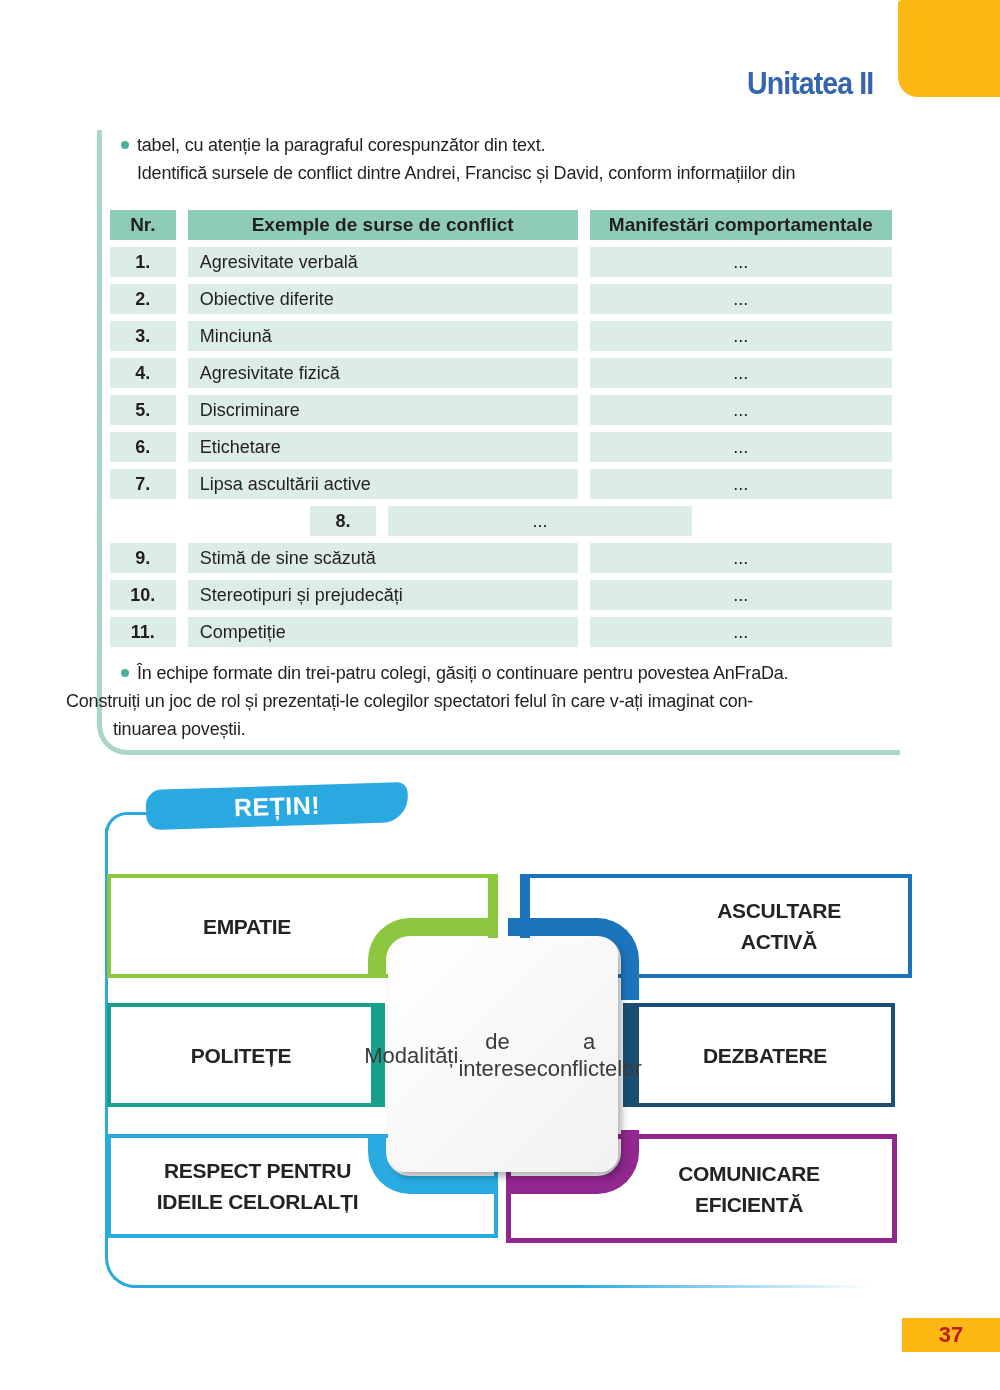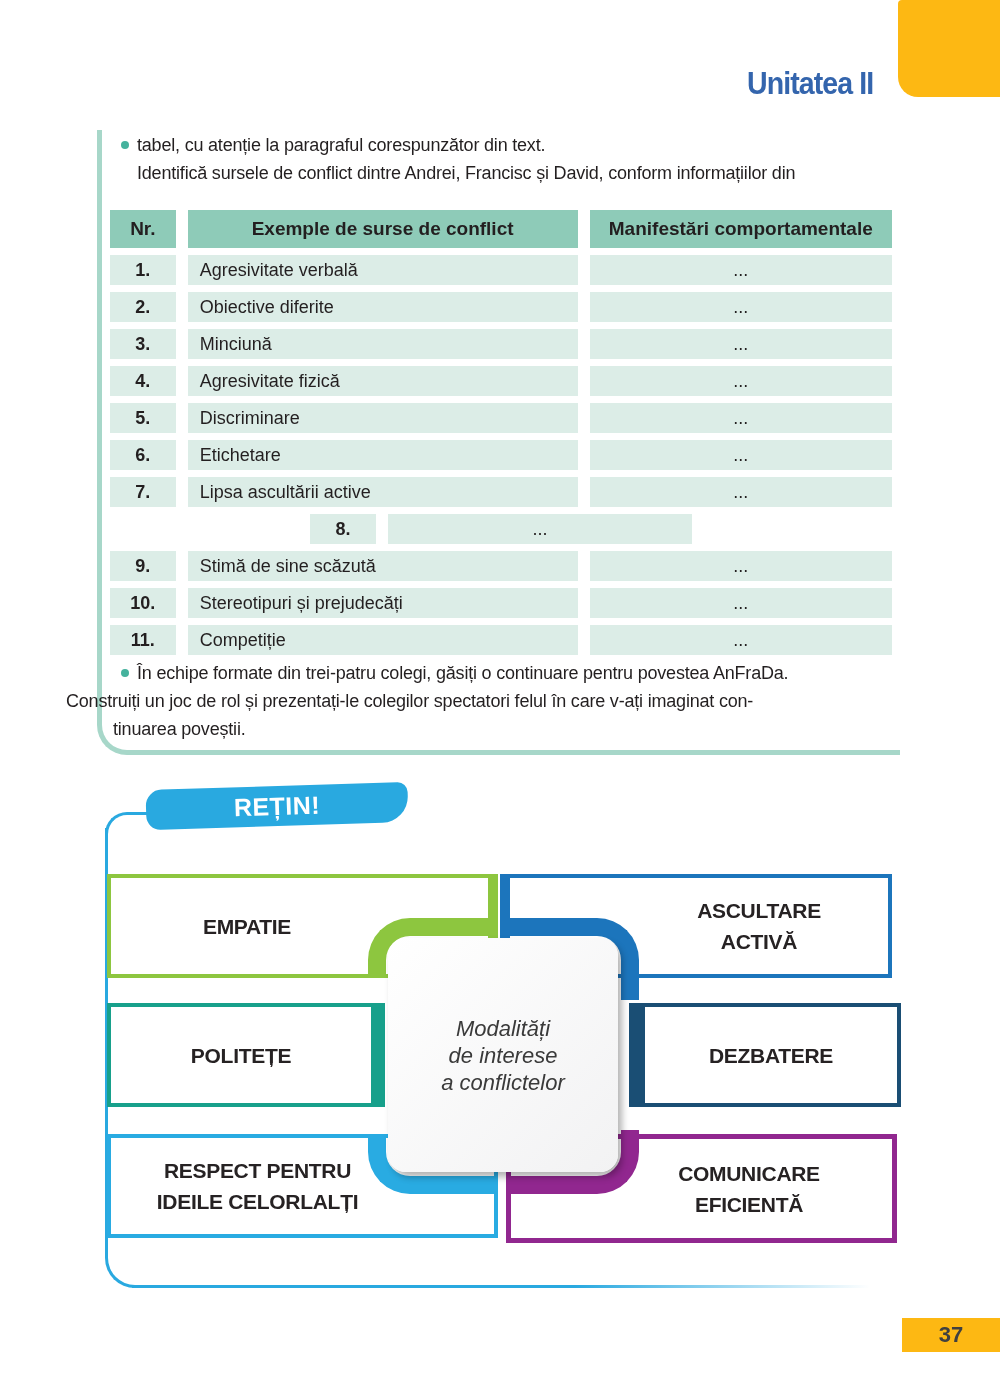--- a/index.html
+++ b/index.html
@@ -22,63 +22,63 @@
 
   
   .conflict-table{position:absolute;left:110px;top:210px;width:782px;}
   .t-row{display:flex;column-gap:12px;margin-bottom:7px;justify-content:center;}
   .cell{box-sizing:border-box;display:flex;align-items:center;min-height:30px;background:#dcede7;
         font-size:18px;}
   .c-nr{width:66px;justify-content:center;font-weight:bold;}
   .c-src{width:392px;padding:3px 12px;}
   .c-man{width:304px;justify-content:center;}
   .t-head .cell{background:#8ecbb8;font-weight:bold;font-size:19px;}
-  .t-head .c-src,.t-head .c-man{justify-content:center;padding:8px;}
+  .t-head .c-src,.t-head .c-man{justify-content:center;padding:0;}
 
   
   .retain-hook{position:absolute;left:105px;top:812px;width:50px;height:30px;box-sizing:border-box;
                border-left:3px solid #29a9e0;border-top:3px solid #29a9e0;border-top-left-radius:22px;}
   .retain-vert{position:absolute;left:105px;top:828px;width:40px;height:460px;box-sizing:border-box;
                border-left:3px solid #29a9e0;border-bottom:3px solid #29a9e0;border-bottom-left-radius:30px;}
   .retain-bottom{position:absolute;left:132px;top:1285px;width:738px;height:3px;
                background:linear-gradient(90deg,#29a9e0 0%,#29a9e0 60%,rgba(41,169,224,0) 100%);}
   .retain-banner{position:absolute;left:146px;top:786px;width:262px;height:40px;background:#29a9e0;
                border-radius:16px 10px 26px 14px;transform:rotate(-1.8deg);
                display:flex;align-items:center;justify-content:center;
                color:#fff;font-weight:bold;font-size:25px;letter-spacing:.5px;}
 
   
   .dbox{position:absolute;box-sizing:border-box;background:#fff;display:flex;align-items:center;
         justify-content:center;text-align:center;font-weight:bold;font-size:21px;letter-spacing:-0.3px;
         line-height:31px;color:#262223;z-index:2;}
   .box-empatie   {left:107px;top:874px;width:391px;height:104px;border:4px solid #8dc63f;border-right:10px solid #8dc63f;padding-right:105px;}
-  .box-ascultare {left:500px;top:874px;width:392px;height:104px;border:4px solid #1c75bc;border-left:10px solid #1c75bc;padding-left:120px;}
+  .box-ascultare {left:520px;top:874px;width:392px;height:104px;border:4px solid #1c75bc;border-left:10px solid #1c75bc;padding-left:120px;}
   .box-politete  {left:107px;top:1003px;width:278px;height:104px;border:4px solid #17a08b;border-right:14px solid #17a08b;}
-  .box-dezbatere {left:623px;top:1003px;width:272px;height:104px;border:4px solid #1a4e74;border-left:16px solid #1a4e74;margin-left:6px;}
+  .box-dezbatere {left:623px;top:1003px;width:272px;height:104px;border:4px solid #1a4e74;border-left:16px solid #1a4e74;}
   .box-respect   {left:107px;top:1134px;width:391px;height:104px;border:4px solid #29abe2;padding-right:90px;}
   .box-comunicare{left:506px;top:1134px;width:391px;height:109px;border:5px solid #91278f;padding-left:95px;}
 
   
   .band{position:absolute;box-sizing:border-box;z-index:3;}
   .band-green   {left:368px;top:918px;width:130px;height:60px;border-top:18px solid #8dc63f;border-left:18px solid #8dc63f;border-top-left-radius:42px;}
   .band-blue    {left:508px;top:918px;width:131px;height:82px;border-top:18px solid #1c75bc;border-right:18px solid #1c75bc;border-top-right-radius:42px;}
   .band-lblue   {left:368px;top:1134px;width:130px;height:60px;border-bottom:18px solid #29abe2;border-left:18px solid #29abe2;border-bottom-left-radius:42px;}
   .band-purple  {left:508px;top:1130px;width:131px;height:64px;border-bottom:18px solid #91278f;border-right:18px solid #91278f;border-bottom-right-radius:42px;}
 
   
   .center-card{position:absolute;left:388px;top:938px;width:230px;height:234px;z-index:5;
                background:linear-gradient(135deg,#ffffff 0%,#f2f2f3 100%);border-radius:18px;
                box-shadow:4px 5px 7px rgba(0,0,0,.3);
-               display:flex;flex-direction:column;align-items:center;justify-content:center;
-               font-size:22px;line-height:27px;color:#3a3a3a;text-align:center;font-style:italic;}
+               display:flex;flex-direction:row;align-items:center;justify-content:center;
+               font-size:22px;line-height:27px;color:#3a3a3a;text-align:center;}
 
   
   .page-num{position:absolute;left:902px;top:1318px;width:98px;height:34px;background:#fdb813;
             display:flex;align-items:center;justify-content:center;
-            font-weight:bold;font-size:22px;color:#404040;}
+            font-weight:bold;font-size:22px;color:#b91c1c;}
 </style>
 </head>
 <body>
 
 <div class="page">
 
   <div class="corner-tab"></div>
   <div class="unit-title">Unitatea II</div>
 
   <div class="intro-frame"></div>

